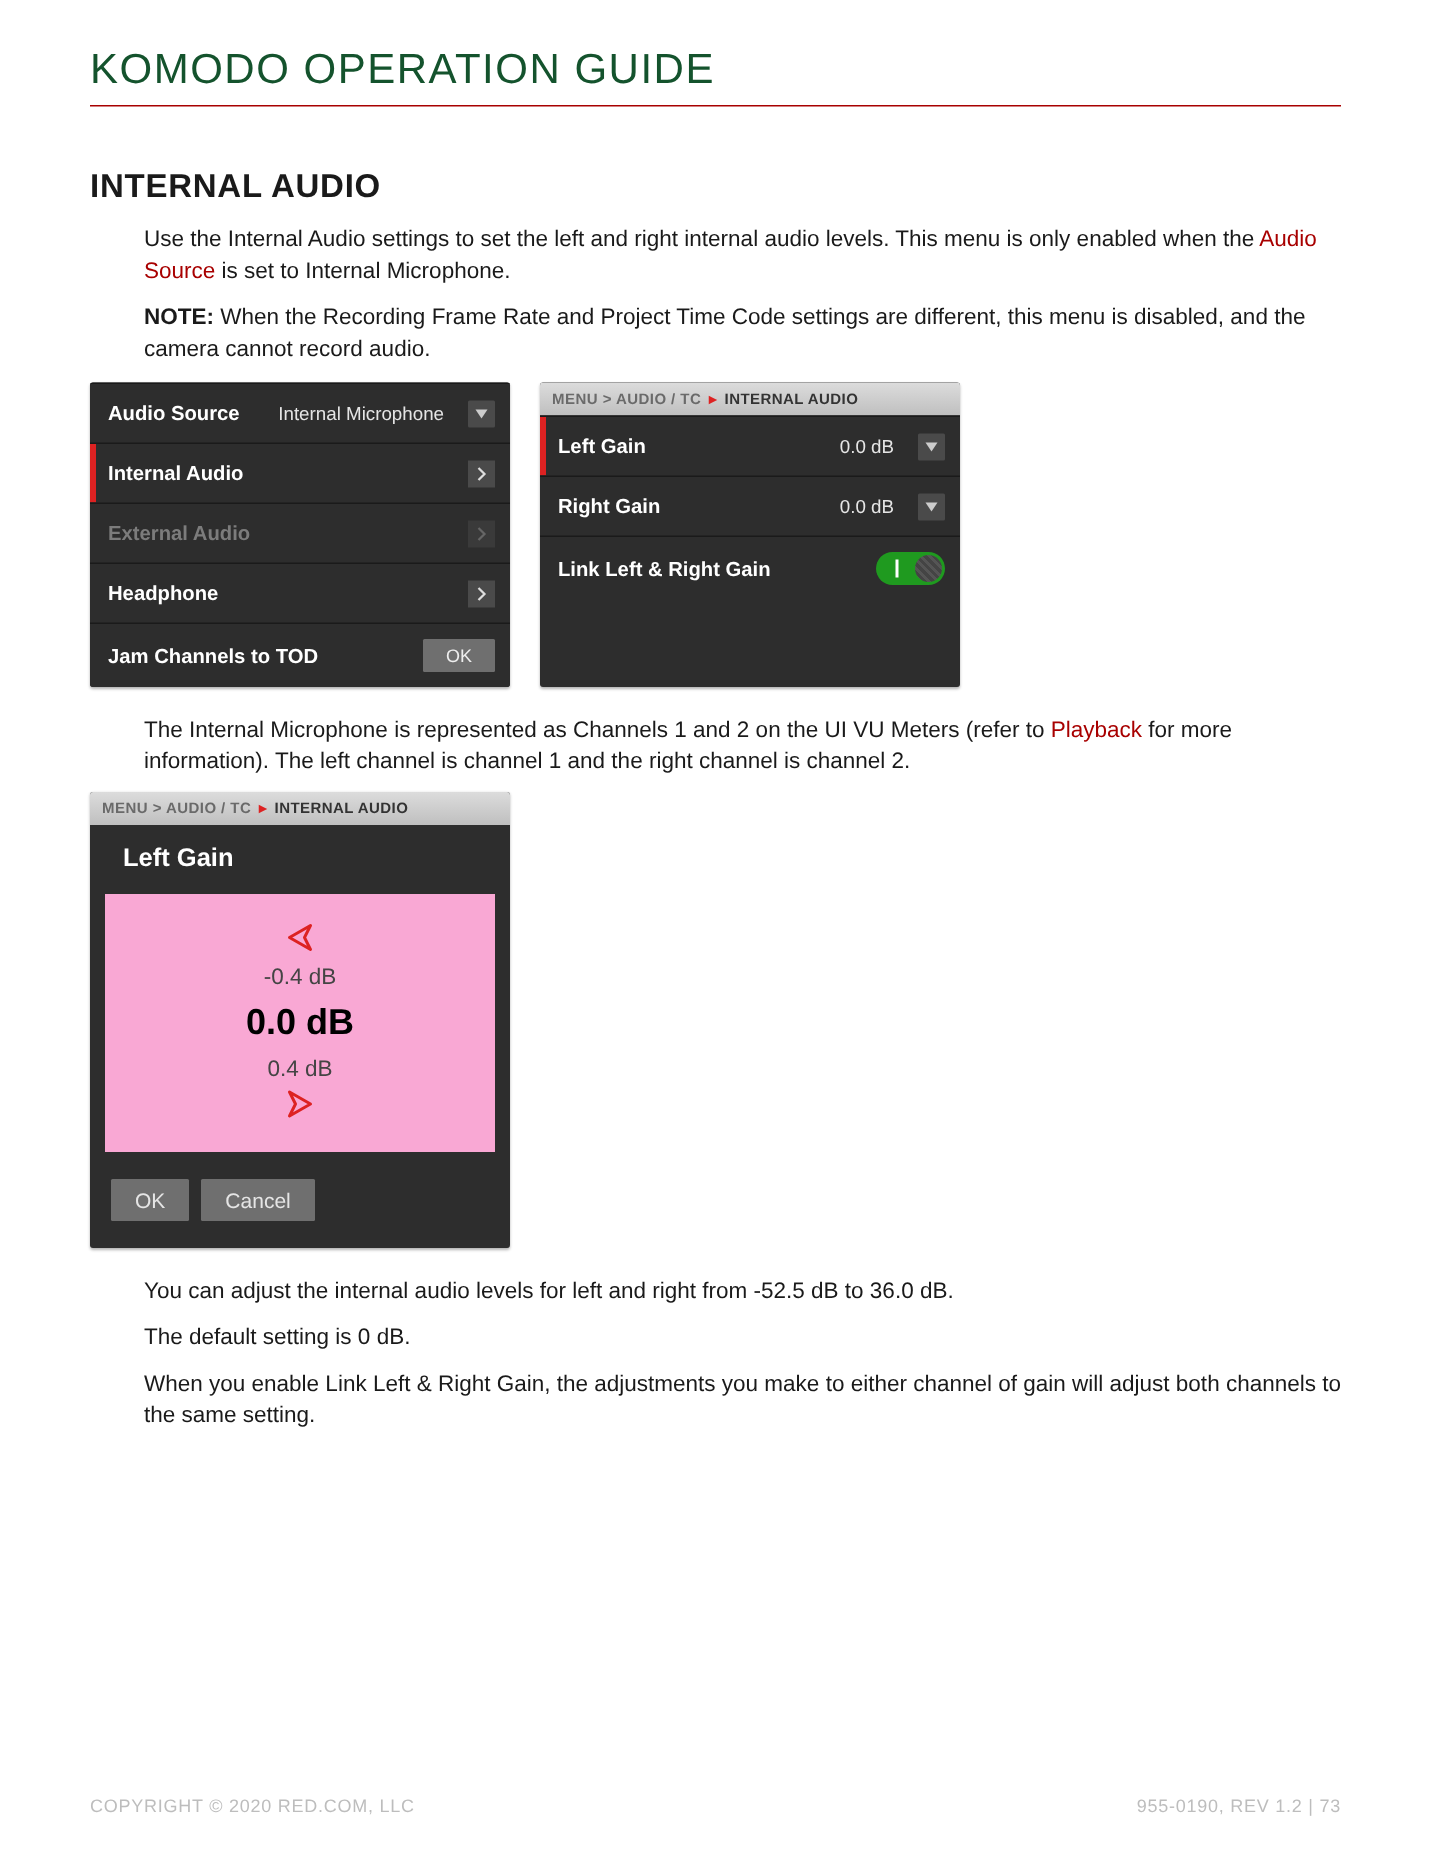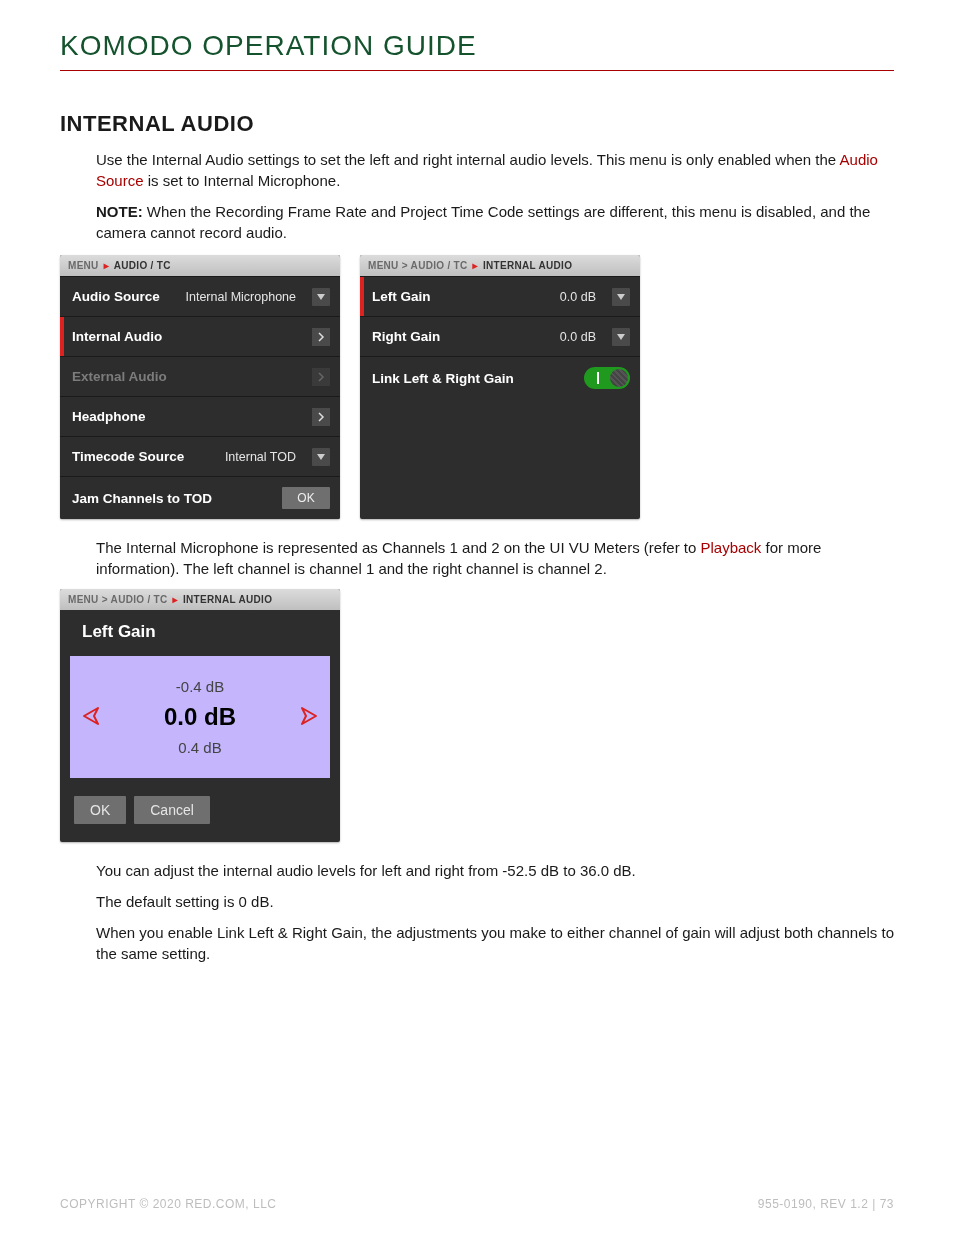--- a/index.html
+++ b/index.html
@@ -147,26 +147,27 @@
     margin-bottom: 18px;
     box-shadow: 0 1px 2px rgba(0,0,0,0.3);
   }
   .gain-title {
     color: #fff;
     font-weight: 700;
     padding: 12px 14px 6px 22px;
     font-size: 17px;
   }
   .spinner-area {
-    background: #c4b5fd;
+    background: #f9a8d4;
     margin: 8px 10px;
     padding: 18px 10px;
     display: flex;
     align-items: center;
     justify-content: space-between;
+    flex-direction: column;
   }
   .spinner-values {
     text-align: center;
     flex: 1;
   }
   .spinner-values .faded { color: #444; font-size: 15px; margin: 4px 0; }
   .spinner-values .main { color: #000; font-size: 24px; font-weight: 700; margin: 8px 0; }
   .arrow-btn svg { width: 22px; height: 22px; }
   .gain-actions {
     display: flex;
@@ -204,25 +205,20 @@
   <span>Use the Internal Audio settings to set the left and right internal audio levels. This menu is only enabled when the </span><span class="link-red">Audio Source</span><span> is set to Internal Microphone.</span>
 </p>
 
 <p class="body-text">
   <strong>NOTE:</strong><span> When the Recording Frame Rate and Project Time Code settings are different, this menu is disabled, and the camera cannot record audio.</span>
 </p>
 
 <div class="panels-row">
 
   <div class="ui-panel">
-    <div class="breadcrumb">
-      <span>MENU</span>
-      <span class="sep">▸</span>
-      <span class="current">AUDIO / TC</span>
-    </div>
 
     <div class="ui-row">
       <span class="ui-row-label">Audio Source</span>
       <span class="ui-row-value">
         <span>Internal Microphone</span>
         <span class="dd-btn">
             <svg viewBox="0 0 10 10">
               <polygon points="1,2 9,2 5,8" fill="#ccc"></polygon>
             </svg>
           </span>
@@ -249,31 +245,20 @@
 
     <div class="ui-row">
       <span class="ui-row-label">Headphone</span>
       <span class="chev-box">
           <svg viewBox="0 0 10 10">
             <polyline points="3,1 7,5 3,9" fill="none" stroke="#ddd" stroke-width="1.5"></polyline>
           </svg>
         </span>
     </div>
 
-    <div class="ui-row">
-      <span class="ui-row-label">Timecode Source</span>
-      <span class="ui-row-value">
-        <span>Internal TOD</span>
-        <span class="dd-btn">
-            <svg viewBox="0 0 10 10">
-              <polygon points="1,2 9,2 5,8" fill="#ccc"></polygon>
-            </svg>
-          </span>
-      </span>
-    </div>
 
     <div class="ui-row">
       <span class="ui-row-label">Jam Channels to TOD</span>
       <span class="ok-btn">OK</span>
     </div>
   </div>
 
   <div class="ui-panel">
     <div class="breadcrumb">
       <span>MENU</span>

